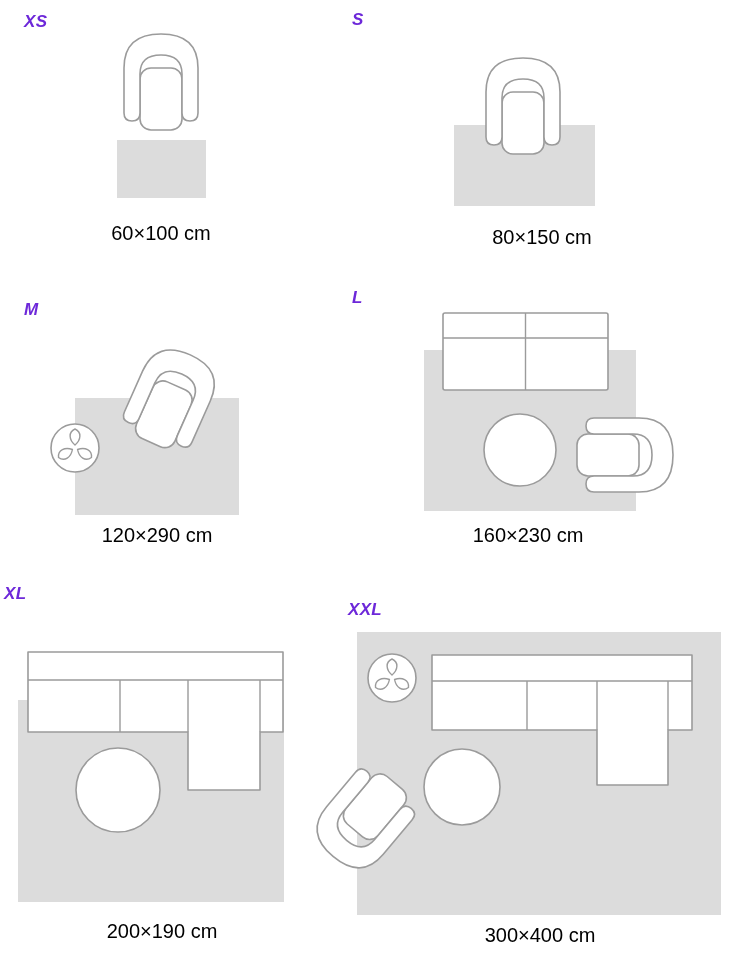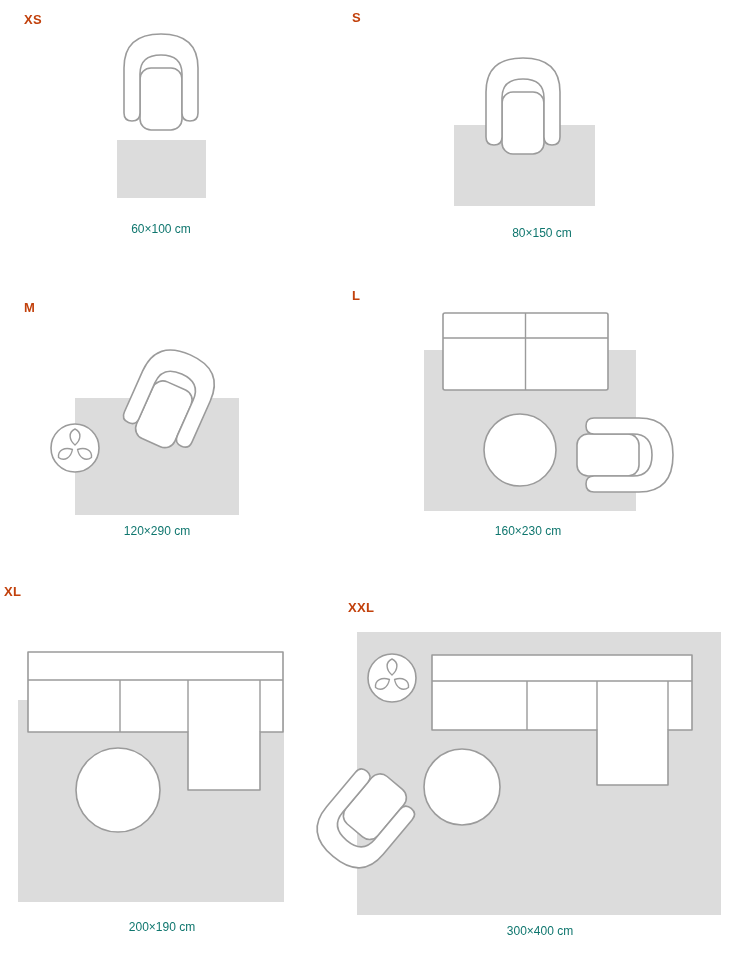--- a/index.html
+++ b/index.html
@@ -8,28 +8,29 @@
     width: 730px; height: 960px;
     font-family: "Liberation Sans", sans-serif;
     position: relative;
     overflow: hidden;
   }
   .stage { position: relative; width: 730px; height: 960px; background: #ffffff; }
   .canvas-svg { position: absolute; left: 0; top: 0; }
   .size-label {
     position: absolute;
     font-weight: 700;
-    font-size: 13px;
-    color: #c2410c;
+    font-size: 17px;
+    color: #6d28d9;
     letter-spacing: 0.3px;
+    font-style: italic;
   }
   .caption {
     position: absolute;
-    font-size: 12px;
-    color: #0f766e;
+    font-size: 20px;
+    color: #000000;
     transform: translateX(-50%);
     white-space: nowrap;
   }
   
   .rug { fill: #dcdcdc; }
   .fw { fill: #ffffff; stroke: #9b9b9b; stroke-width: 1.6; stroke-linejoin: round; }
   .fl { fill: none; stroke: #9b9b9b; stroke-width: 1.4; }
 </style>
 </head>
 <body>

